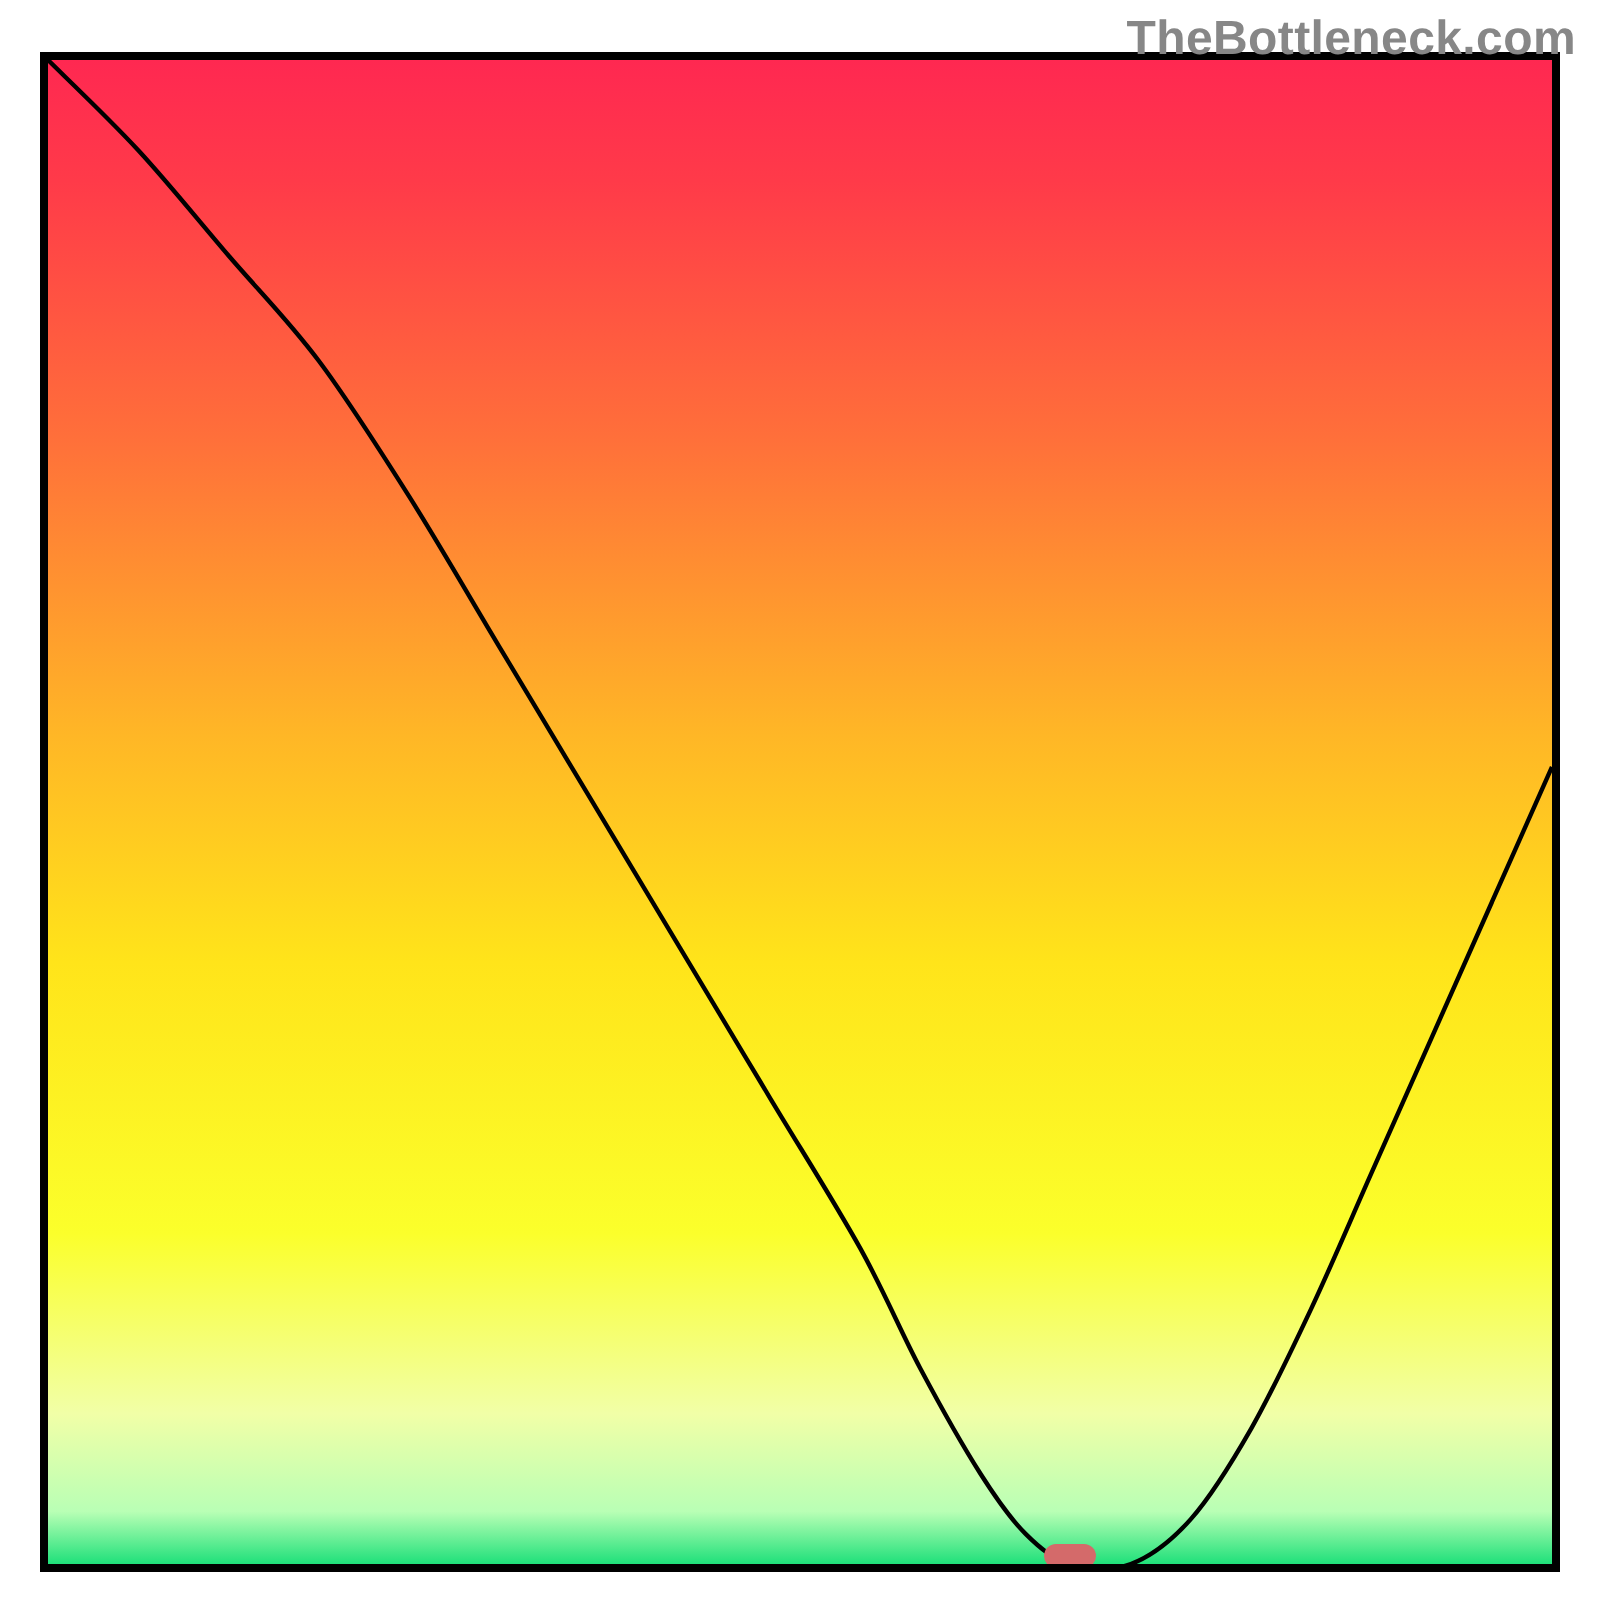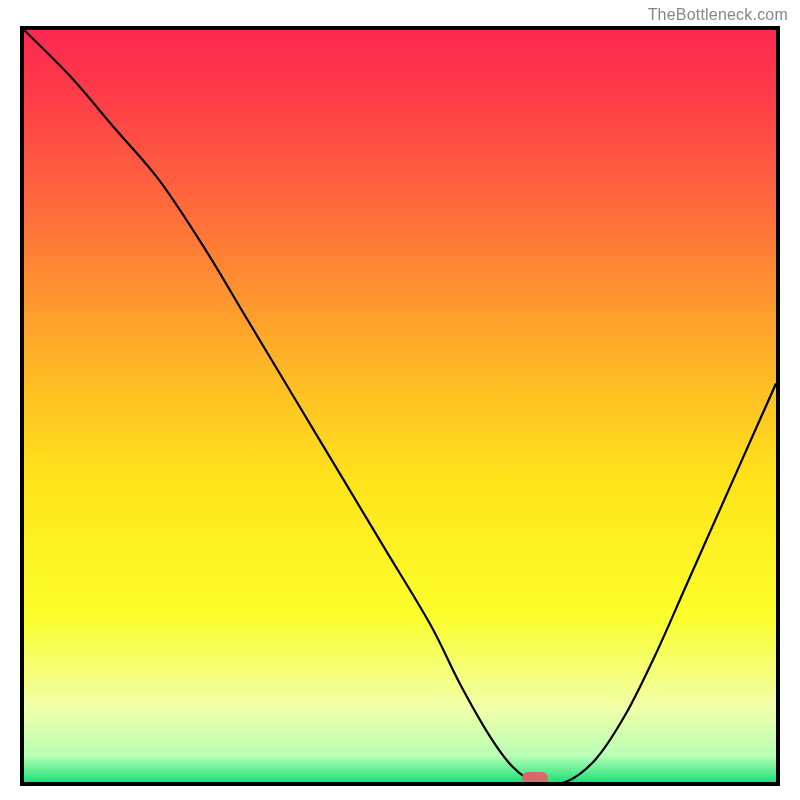--- a/index.html
+++ b/index.html
@@ -12,23 +12,23 @@
   }
   .wrap {
     position: relative;
     width: 800px;
     height: 800px;
   }
   .watermark {
     position: absolute;
     top: 6px;
     right: 12px;
-    font-size: 16px;
+    font-size: 24px;
     color: #878787;
-    font-weight: 400;
+    font-weight: 700;
     letter-spacing: 0.2px;
     z-index: 20;
   }
   .plot {
     position: absolute;
     left: 20px;
     top: 26px;
     width: 760px;
     height: 760px;
     border: 4px solid #000;

